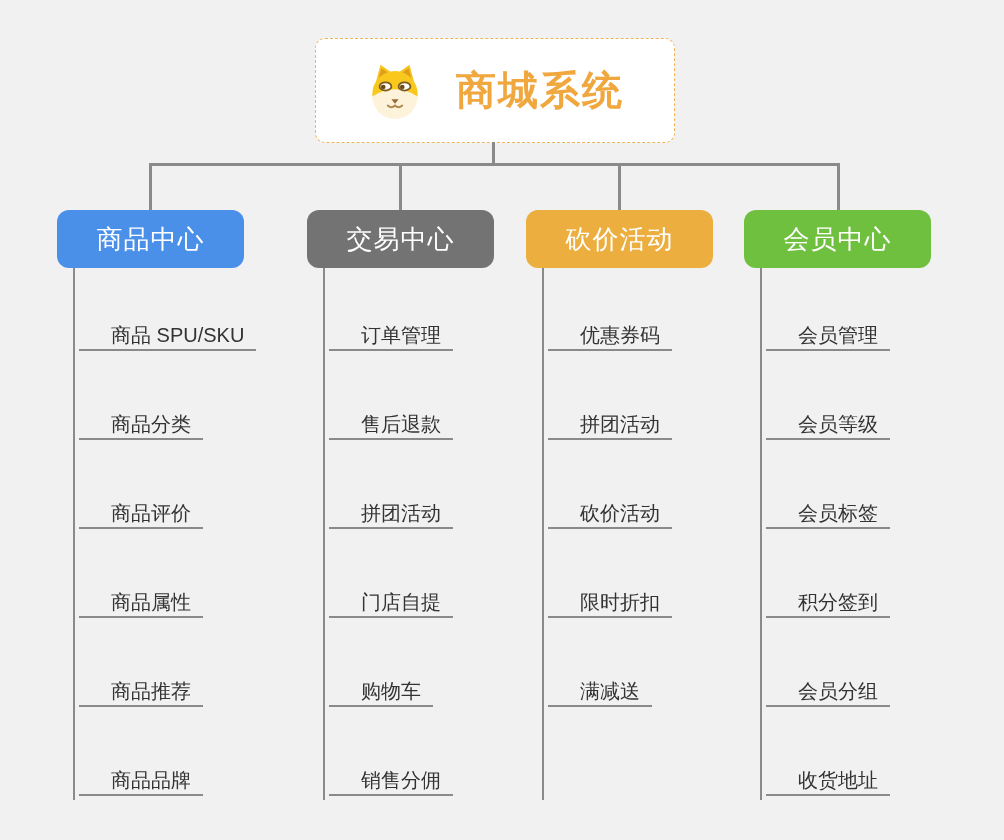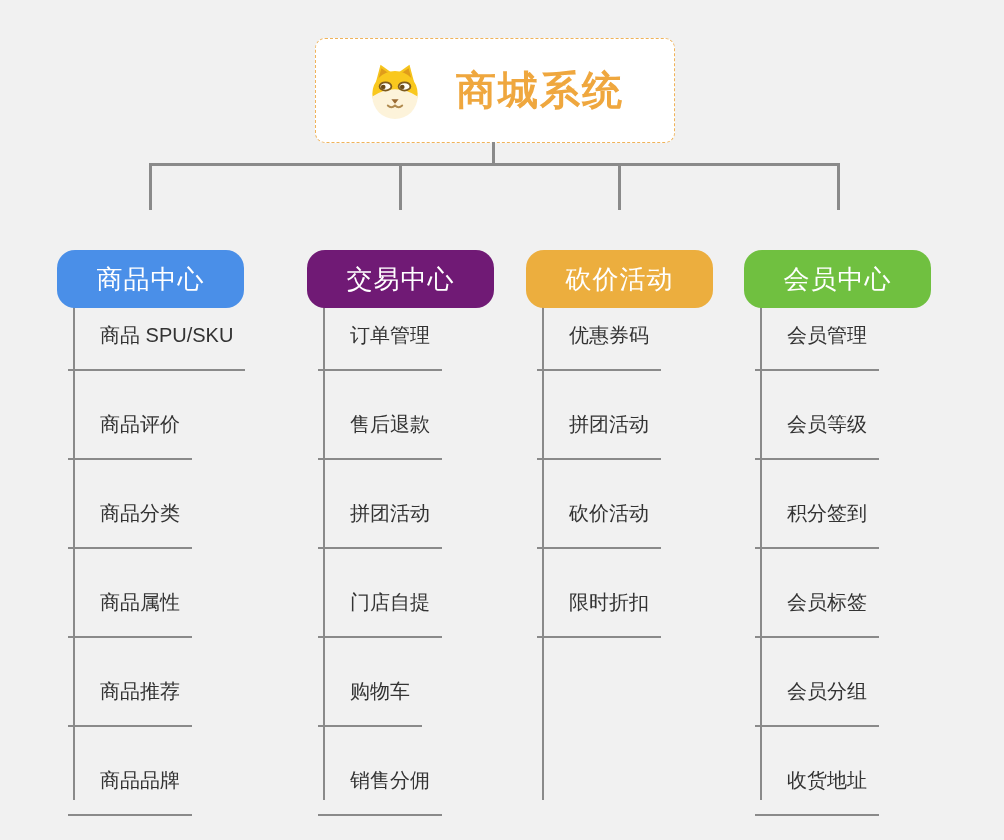--- a/index.html
+++ b/index.html
@@ -49,39 +49,38 @@
     width:187px;height:600px;
   }
   .branch:nth-child(1){left:57px;}
   .branch:nth-child(2){left:307px;}
   .branch:nth-child(3){left:526px;}
   .branch:nth-child(4){left:744px;}
 
   .branch-node{
     position:absolute;left:0;top:0;
     width:187px;height:58px;
-    border-radius:18px;
+    border-radius:12px;
     display:flex;align-items:center;justify-content:center;
     color:#ffffff;
     font-size:26px;
     letter-spacing:1px;
     cursor:default;
-    margin-top:40px;
   }
   .trunk{
     position:absolute;
     left:16px;top:58px;
     width:2px;height:532px;
     background:#8a8a8a;
   }
   .leaves{position:absolute;left:0;top:0;width:100%;height:100%;}
   .leaf{
     position:absolute;
-    left:11px;
-    padding:0 12px 20px 32px;
+    left:22px;
+    padding:0 12px 0 32px;
     border-bottom:2px solid #8a8a8a;
     line-height:28px;
     font-size:20px;
     color:#333333;
     white-space:nowrap;
     width:max-content;
   }
   .leaf:nth-child(1){top:111px;}
   .leaf:nth-child(2){top:200px;}
   .leaf:nth-child(3){top:289px;}
@@ -126,59 +125,60 @@
   <div class="connector drop drop-2"></div>
   <div class="connector drop drop-3"></div>
   <div class="connector drop drop-4"></div>
 
   <div id="branches">
     <div class="branch">
       <div class="trunk"></div>
       <div class="branch-node" style="background: rgb(74, 143, 232);">商品中心</div>
       <div class="leaves">
           <div class="leaf">商品 SPU/SKU</div>
+          <div class="leaf">商品分类</div>
           <div class="leaf">商品评价</div>
-          <div class="leaf">商品分类</div>
           <div class="leaf">商品属性</div>
           <div class="leaf">商品推荐</div>
           <div class="leaf">商品品牌</div>
         </div>
     </div>
 
     <div class="branch">
       <div class="trunk"></div>
-      <div class="branch-node" style="background: #701a75;">交易中心</div>
+      <div class="branch-node" style="background: #737373;">交易中心</div>
       <div class="leaves">
           <div class="leaf">订单管理</div>
           <div class="leaf">售后退款</div>
           <div class="leaf">拼团活动</div>
           <div class="leaf">门店自提</div>
           <div class="leaf">购物车</div>
           <div class="leaf">销售分佣</div>
         </div>
     </div>
 
     <div class="branch">
       <div class="trunk"></div>
       <div class="branch-node" style="background: rgb(236, 174, 62);">砍价活动</div>
       <div class="leaves">
           <div class="leaf">优惠券码</div>
           <div class="leaf">拼团活动</div>
           <div class="leaf">砍价活动</div>
           <div class="leaf">限时折扣</div>
+          <div class="leaf">满减送</div>
         </div>
     </div>
 
     <div class="branch">
       <div class="trunk"></div>
       <div class="branch-node" style="background: rgb(112, 192, 64);">会员中心</div>
       <div class="leaves">
           <div class="leaf">会员管理</div>
           <div class="leaf">会员等级</div>
+          <div class="leaf">会员标签</div>
           <div class="leaf">积分签到</div>
-          <div class="leaf">会员标签</div>
           <div class="leaf">会员分组</div>
           <div class="leaf">收货地址</div>
         </div>
     </div>
   </div>
 
 </div>
 
 </body></html>

